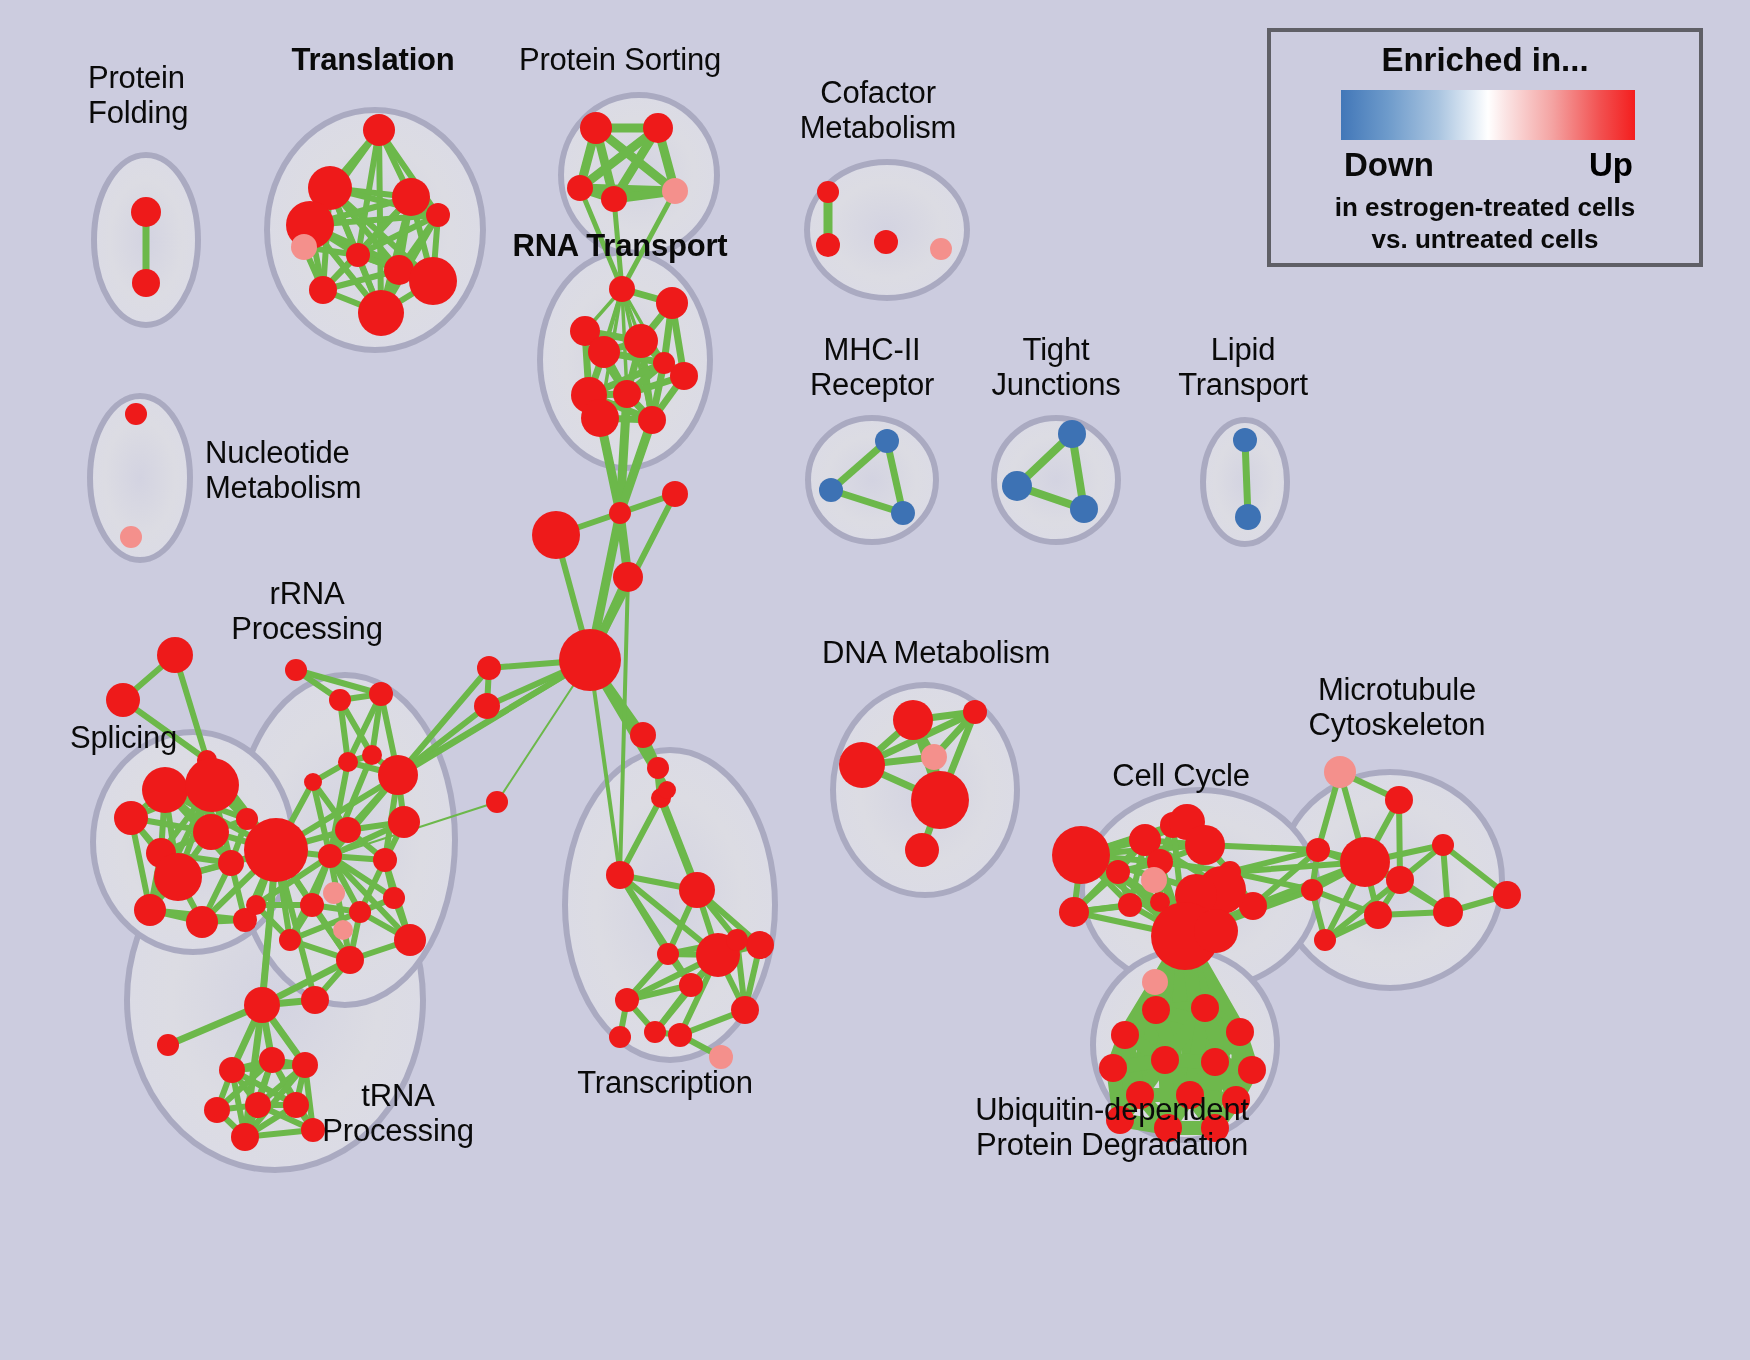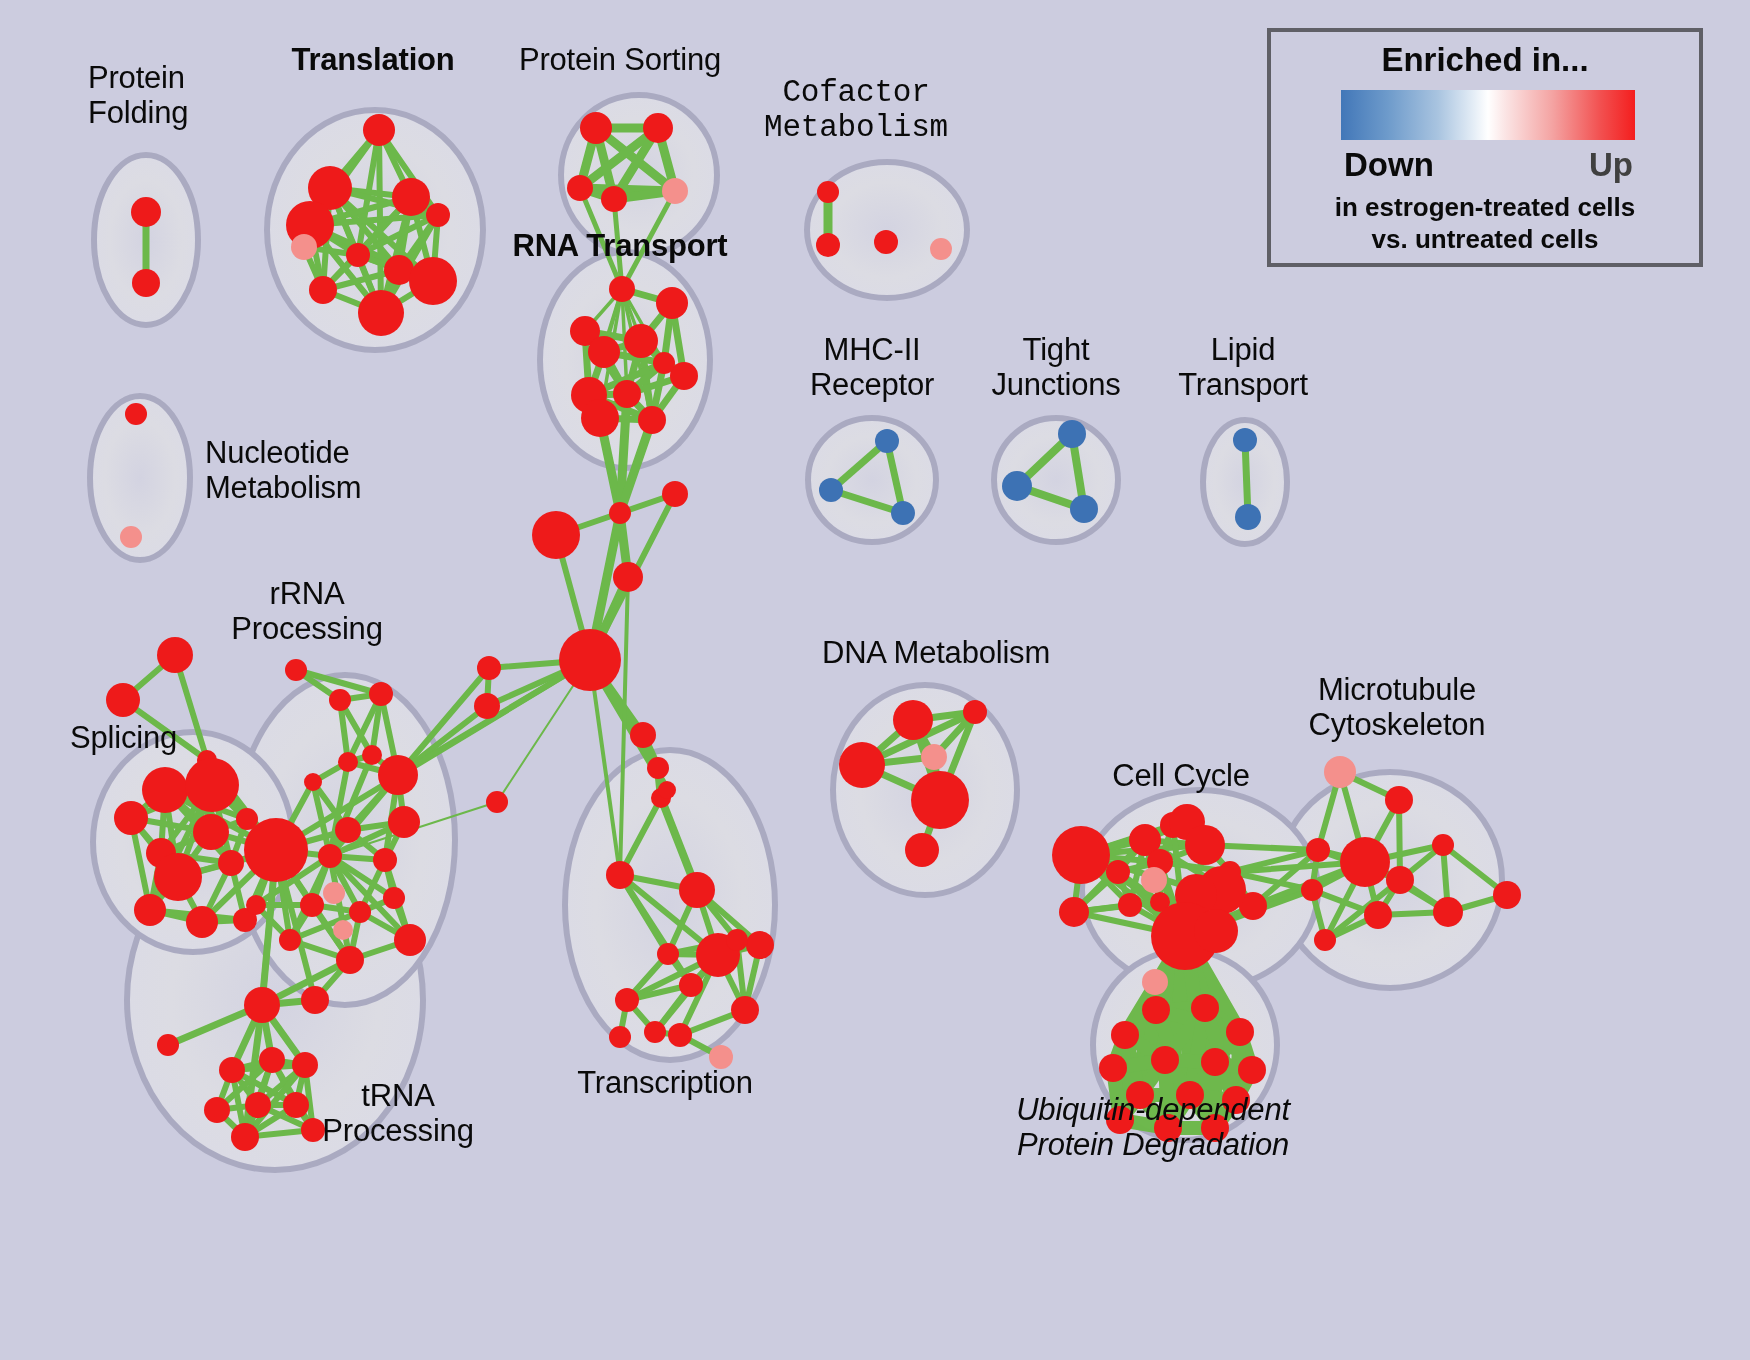--- a/index.html
+++ b/index.html
@@ -79,21 +79,21 @@
     top: 114px;
     left: 73px;
     font-size: 33px;
     color: #0a0a0a;
   }
   #legend-up {
     position: absolute;
     top: 114px;
     right: 66px;
     font-size: 33px;
-    color: #404040;
+    color: #000000;
   }
   #legend-sub {
     position: absolute;
     top: 160px;
     left: 0; right: 0;
     text-align: center;
     font-size: 26px;
     line-height: 1.22;
     white-space: pre-line;
     color: #0a0a0a;
@@ -873,41 +873,41 @@
         <circle cx="1155" cy="982" r="13" fill="#f4908c"></circle>
       </g>
     </g>
   </svg>
 
   <div class="cluster-label cl-left" style="left:88px;  top:60px;">Protein
 Folding</div>
   <div class="cluster-label cl-center" style="left:373px; top:42px;font-weight:bold;">Translation</div>
   <div class="cluster-label cl-center" style="left:620px; top:42px;">Protein Sorting</div>
   <div class="cluster-label cl-center" style="left:620px; top:228px;font-weight:bold;">RNA Transport</div>
-  <div class="cluster-label cl-center" style="left:856px; top:75px;font-family:Liberation Mono, monospace;">Cofactor
+  <div class="cluster-label cl-center" style="left:878px; top:75px;">Cofactor
 Metabolism</div>
   <div class="cluster-label cl-center" style="left:872px; top:332px;">MHC-II
 Receptor</div>
   <div class="cluster-label cl-center" style="left:1056px;top:332px;">Tight
 Junctions</div>
   <div class="cluster-label cl-center" style="left:1243px;top:332px;">Lipid
 Transport</div>
   <div class="cluster-label cl-left" style="left:205px; top:435px;">Nucleotide
 Metabolism</div>
   <div class="cluster-label cl-center" style="left:307px; top:576px;">rRNA
 Processing</div>
   <div class="cluster-label cl-left" style="left:70px;  top:720px;">Splicing</div>
   <div class="cluster-label cl-center" style="left:398px; top:1078px;">tRNA
 Processing</div>
   <div class="cluster-label cl-center" style="left:665px; top:1065px;">Transcription</div>
   <div class="cluster-label cl-center" style="left:936px; top:635px;">DNA Metabolism</div>
   <div class="cluster-label cl-center" style="left:1181px;top:758px;">Cell Cycle</div>
   <div class="cluster-label cl-center" style="left:1397px;top:672px;">Microtubule
 Cytoskeleton</div>
-  <div class="cluster-label cl-center" style="left:1153px;top:1092px;font-style:italic;">Ubiquitin-dependent
+  <div class="cluster-label cl-center" style="left:1112px;top:1092px;">Ubiquitin-dependent
 Protein Degradation</div>
 
   <div id="legend">
     <div id="legend-title">Enriched in...</div>
     <div id="legend-bar"></div>
     <div id="legend-down">Down</div>
     <div id="legend-up">Up</div>
     <div id="legend-sub">in estrogen-treated cells
 vs. untreated cells</div>
   </div>

